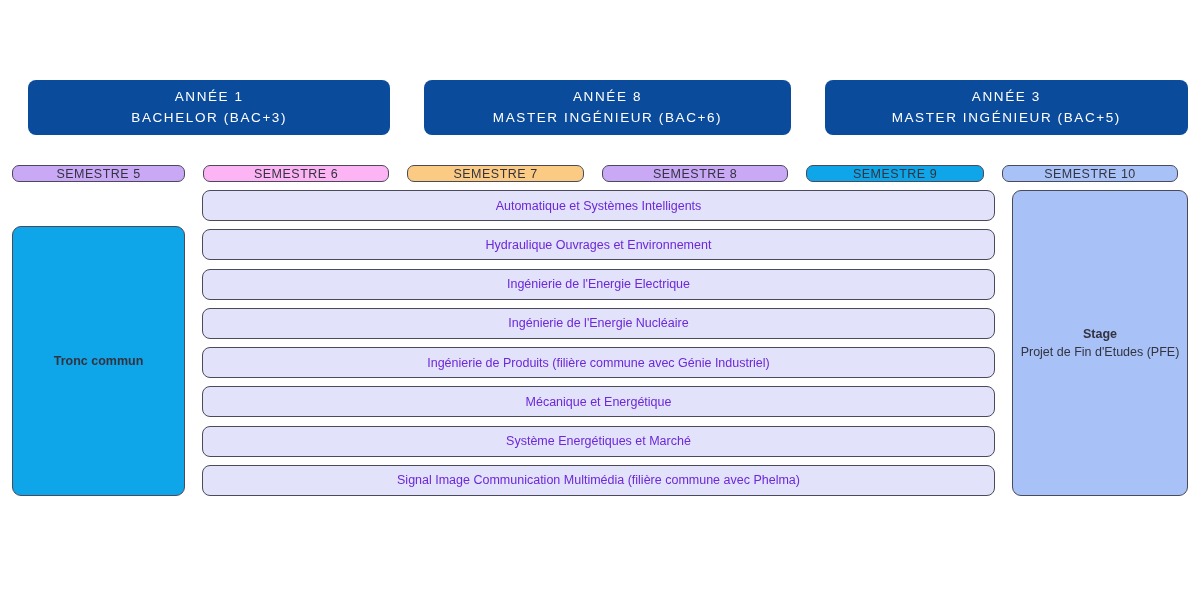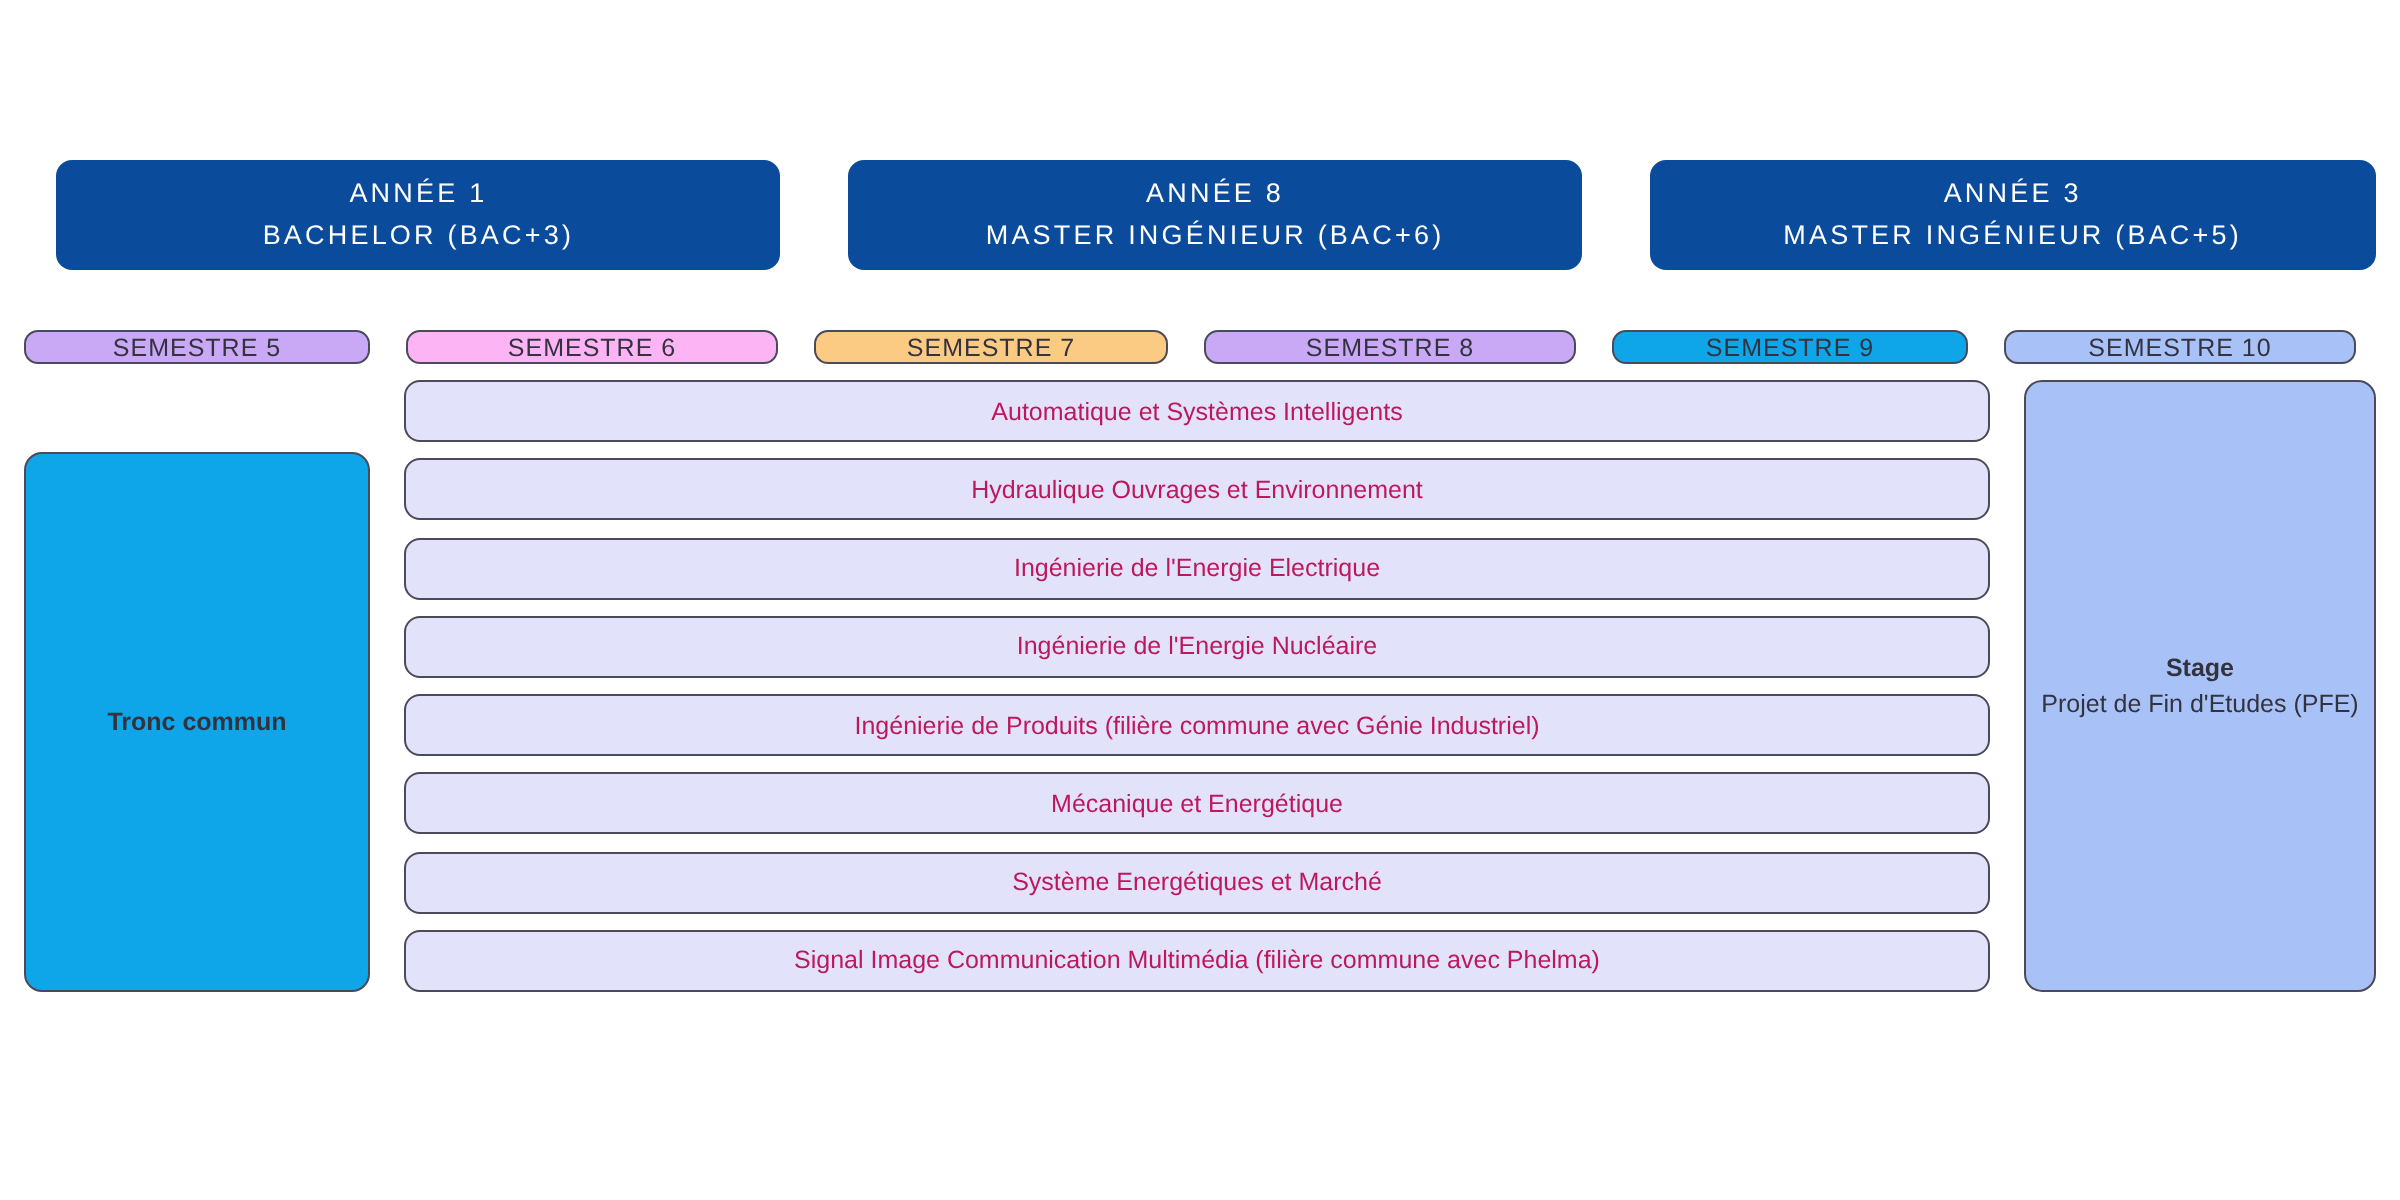--- a/index.html
+++ b/index.html
@@ -128,21 +128,21 @@
   }
   .course-row {
     height: 31px;
     border-radius: 8px;
     border: 1px solid #4a4a5a;
     background: #e2e2fb;
     display: flex;
     align-items: center;
     justify-content: center;
     font-size: 12.5px;
-    color: #be185d;
+    color: #6d28d9;
     box-sizing: border-box;
     white-space: nowrap;
   }
 </style>
 </head>
 <body>
 
 <div class="diagram">
 
   <div class="year-row">

